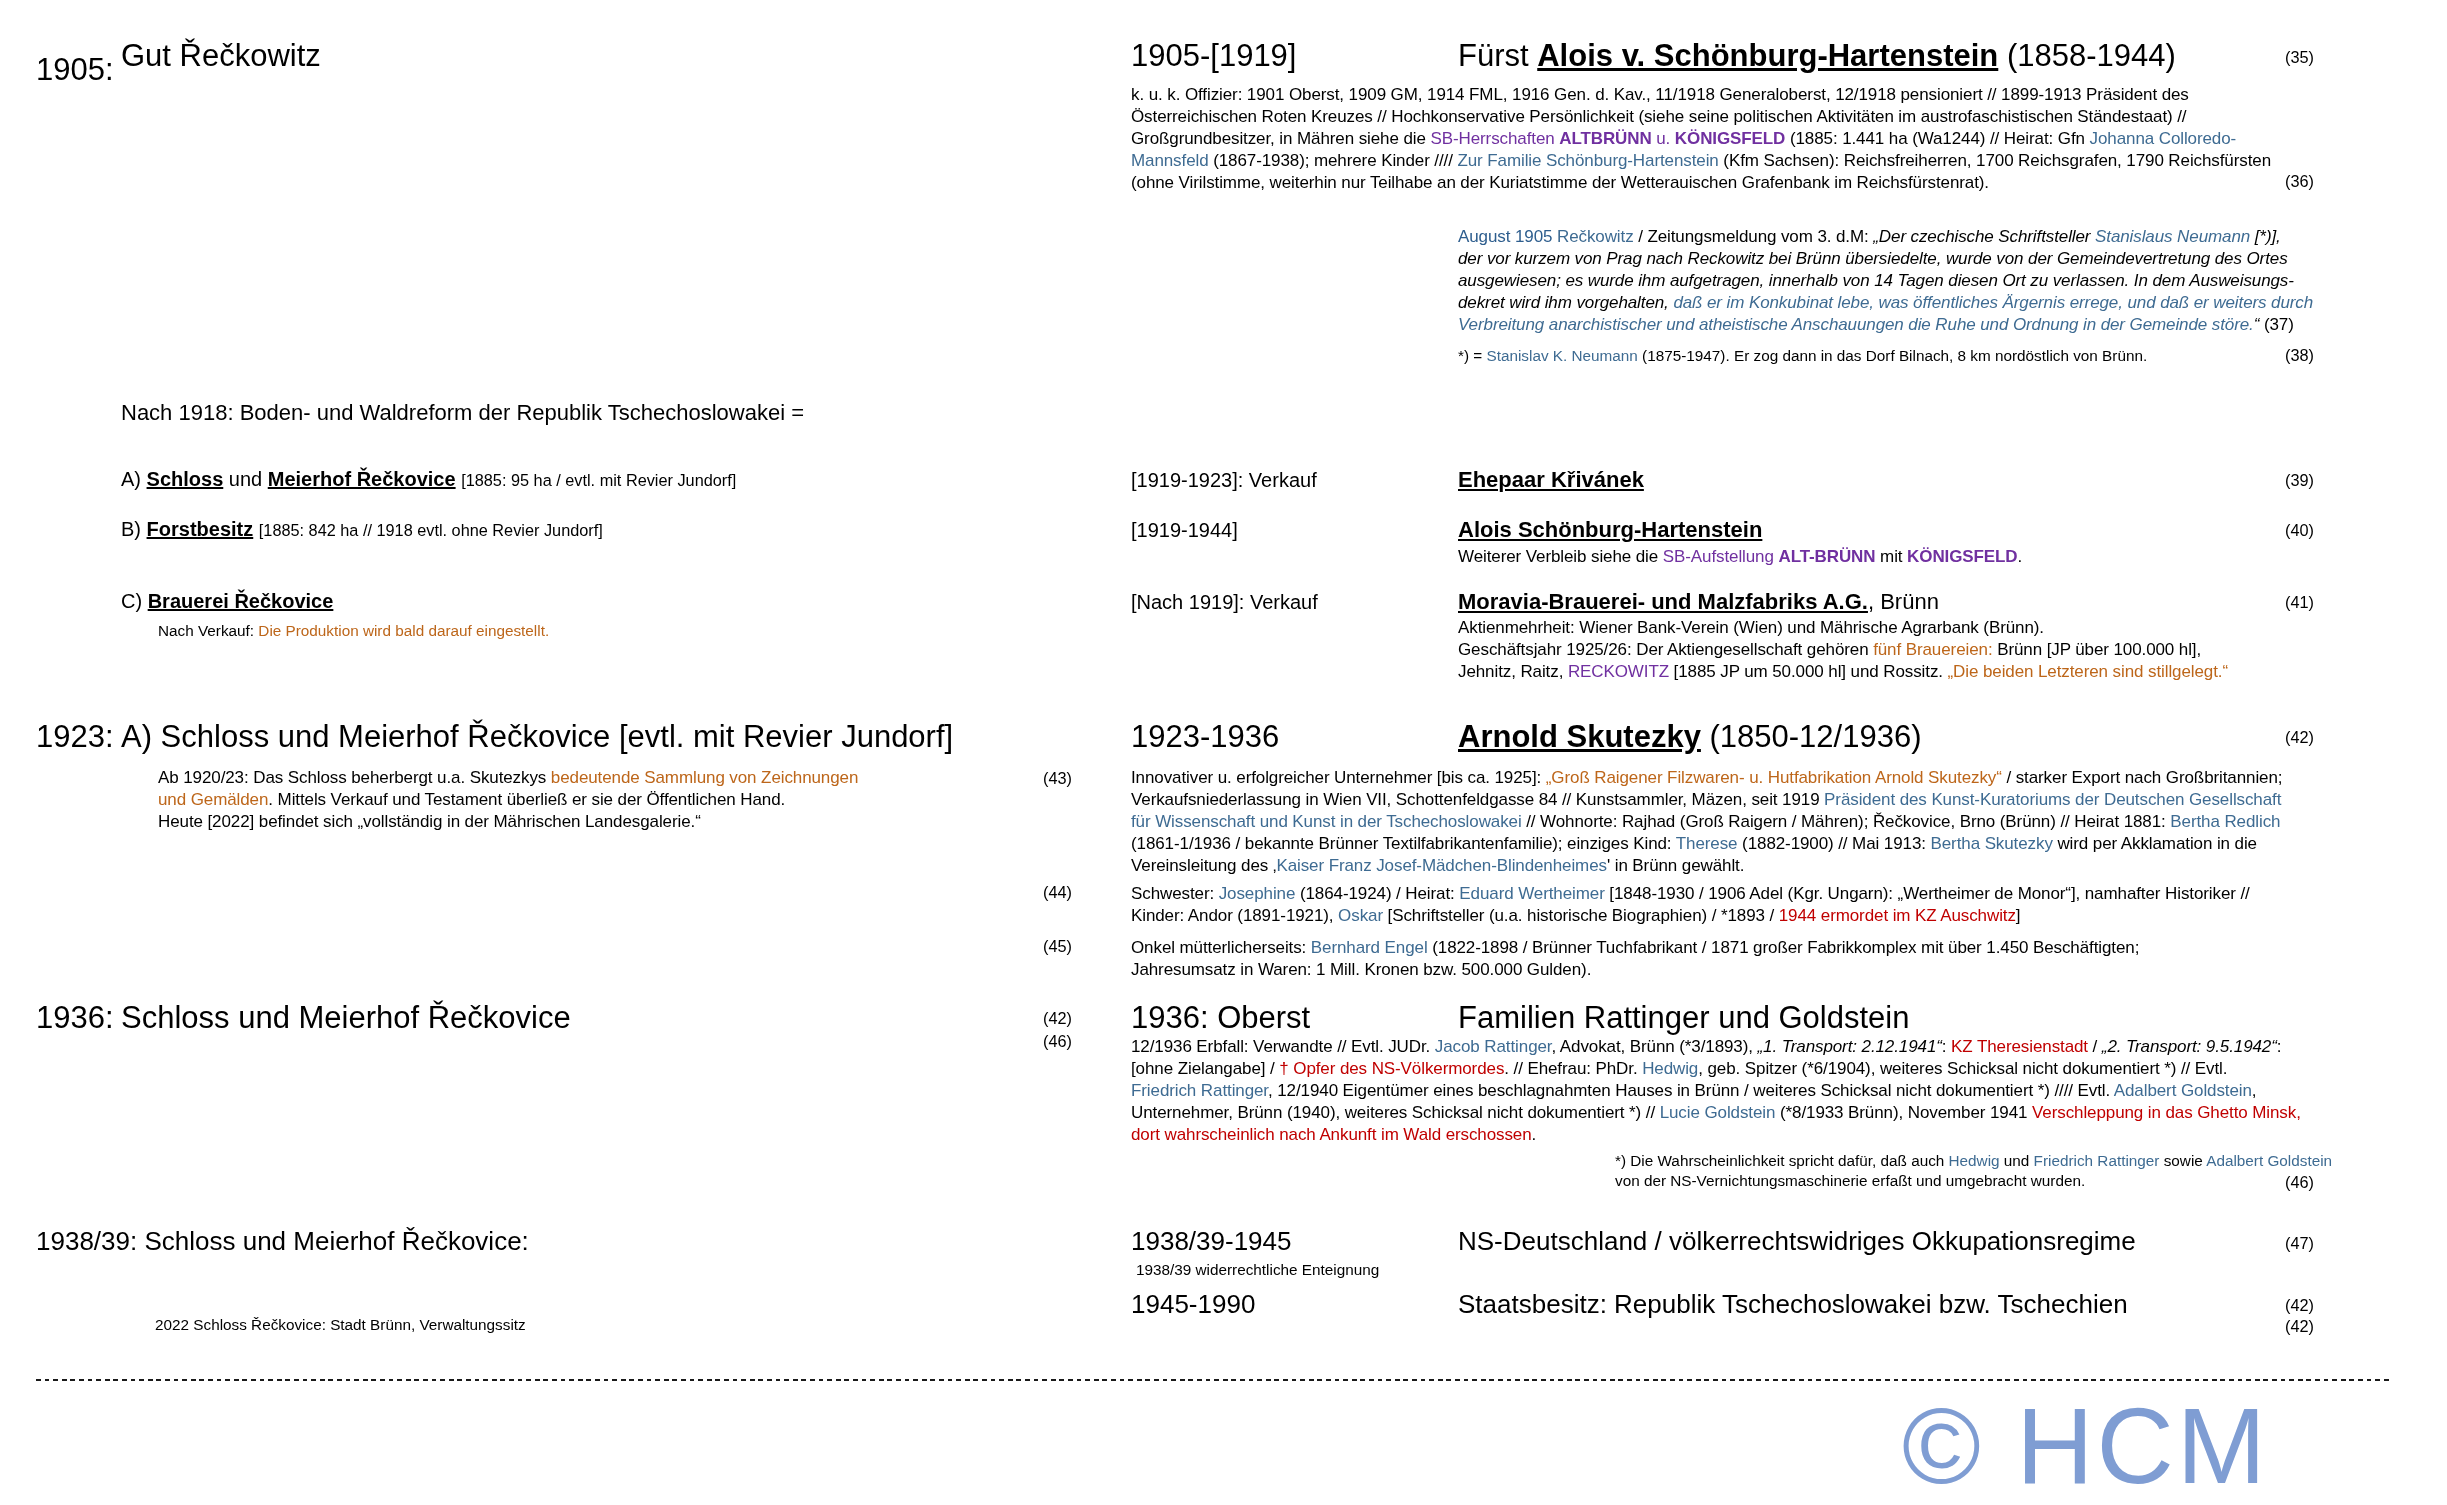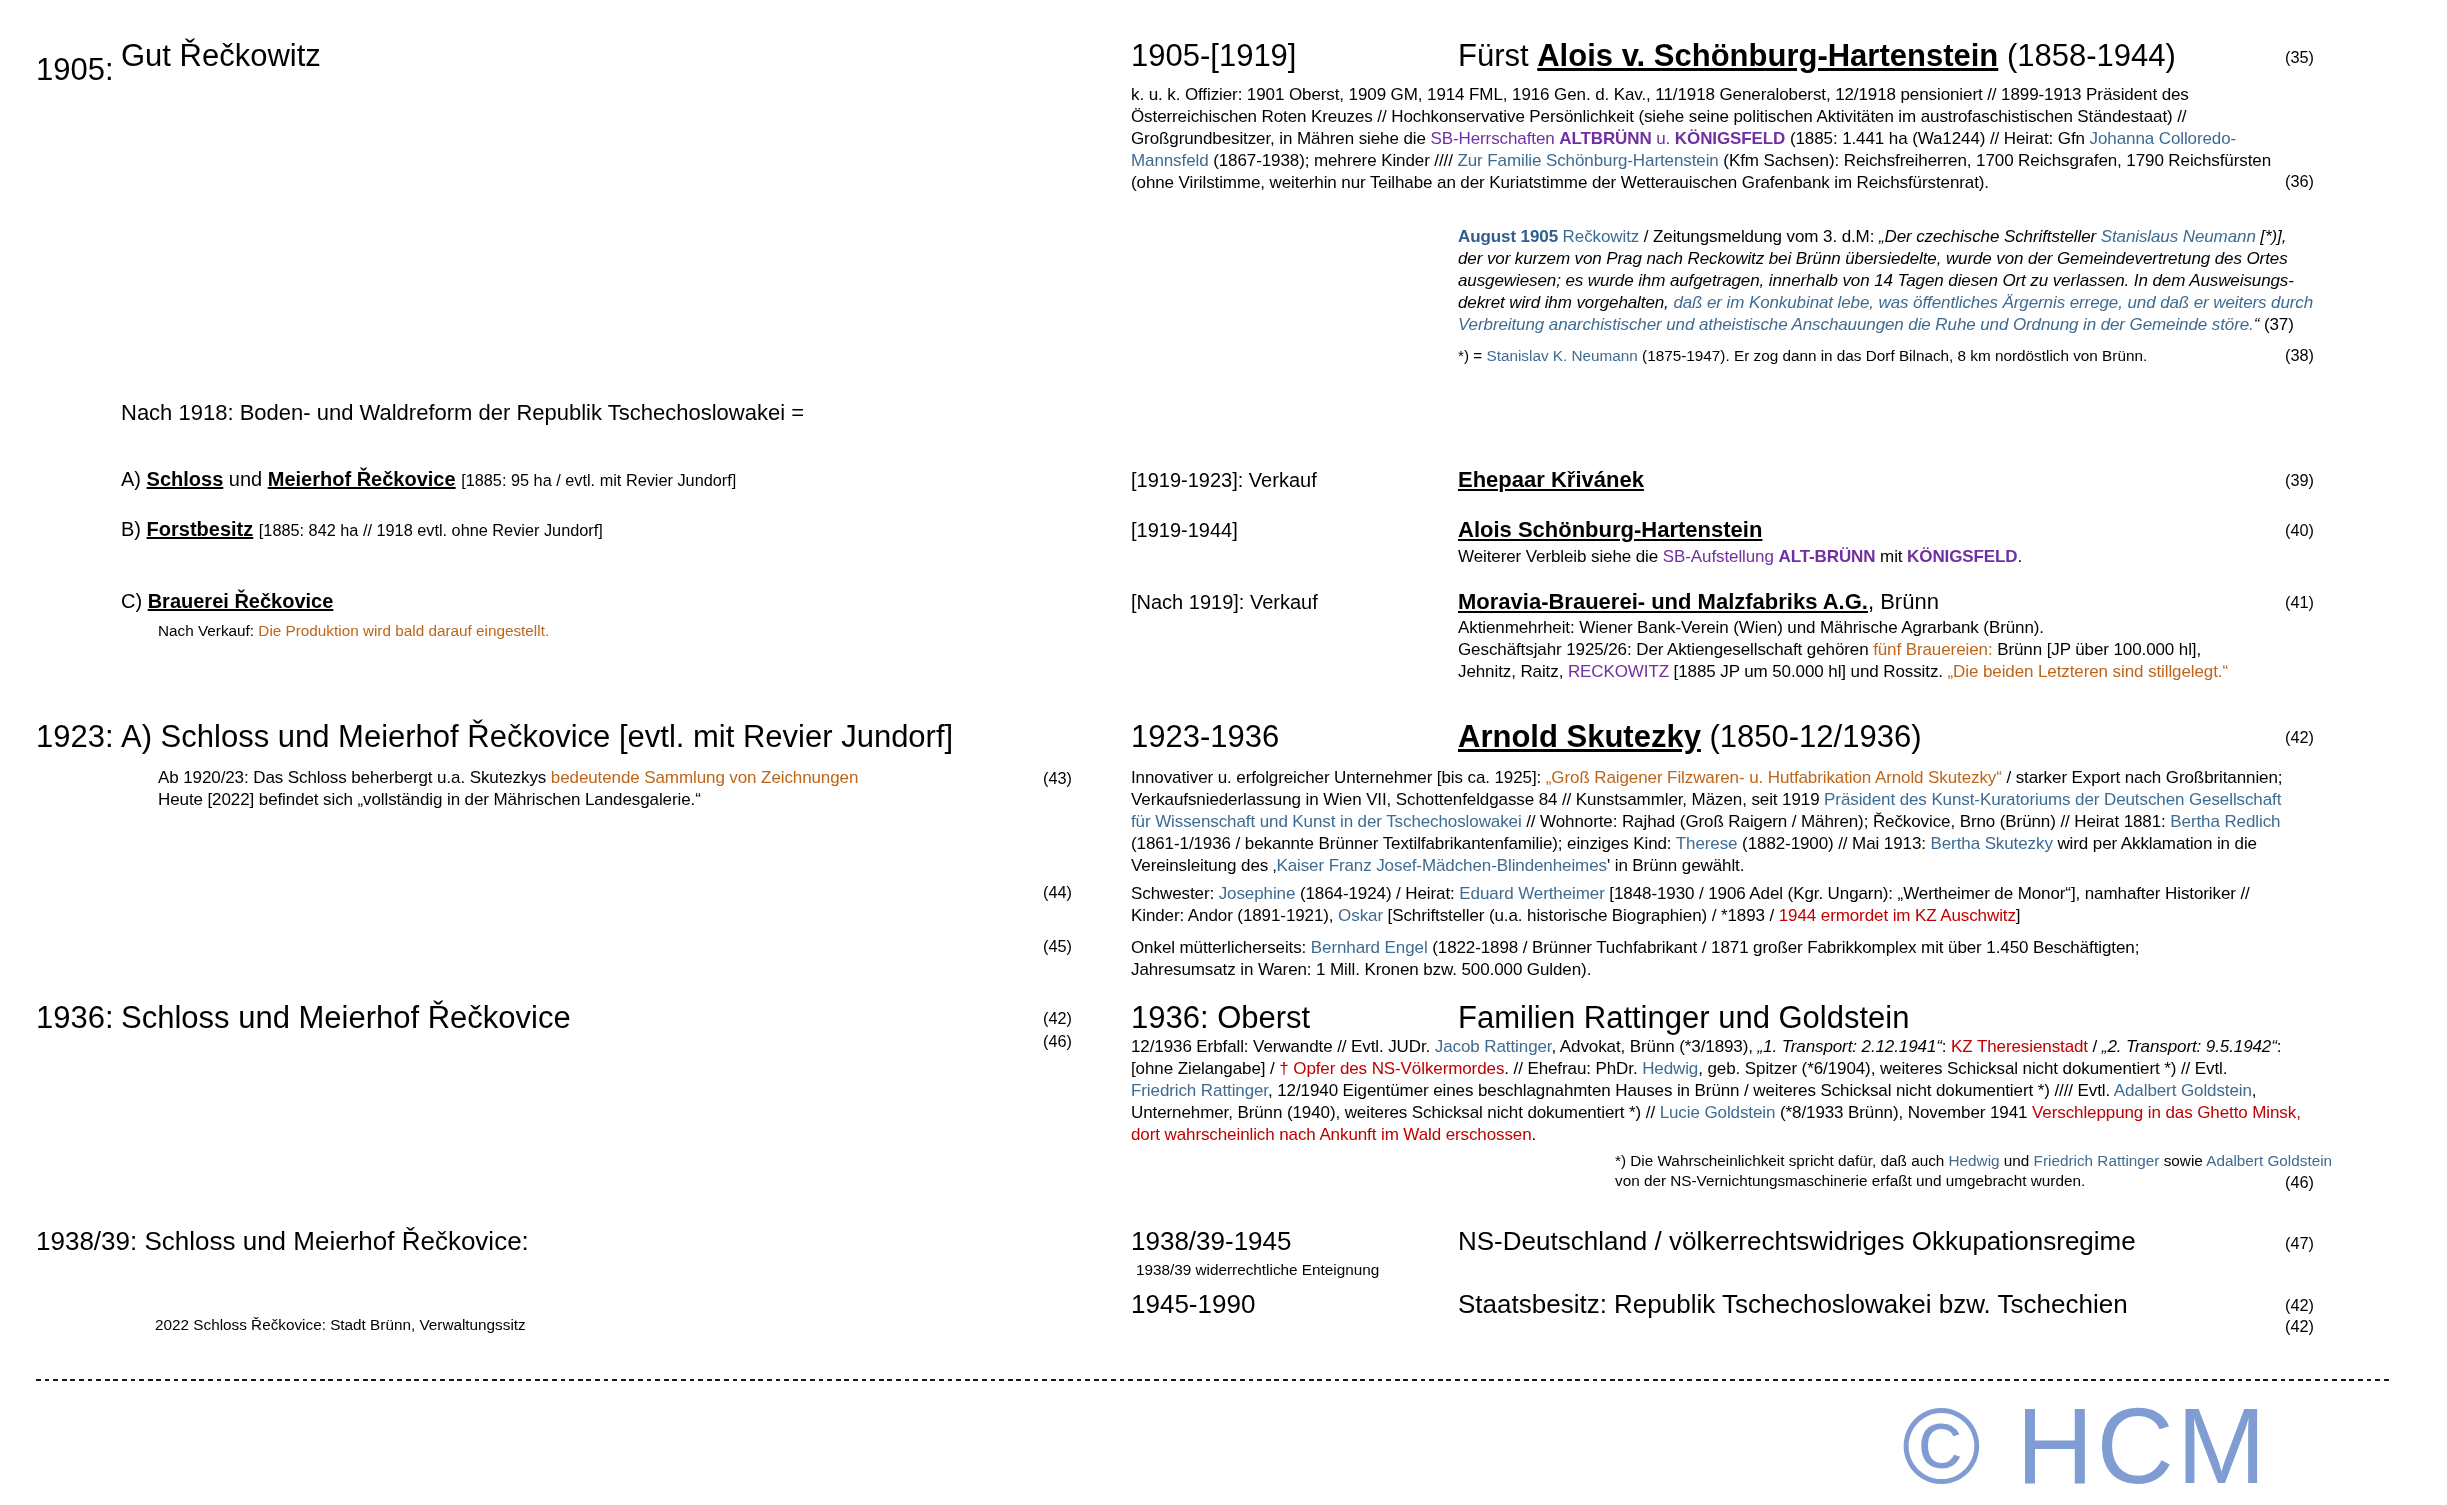--- a/index.html
+++ b/index.html
@@ -12,21 +12,21 @@
   .h3{font-size:22px;}
   .h4{font-size:26px;}
   .body{font-size:17px;line-height:22px;letter-spacing:-0.1px;}
   .small{font-size:15.3px;line-height:20px;}
   .ref{font-size:16.3px;left:2285px;width:113px;text-align:left;}
   .lref{font-size:16.3px;left:965px;width:107px;text-align:right;}
   .ln{white-space:nowrap;}
   .b{font-weight:700;text-decoration:underline;}
   .i{font-style:italic;}
   .blue{color:#3e6b92;}
-  .blueb{color:#2e5e8e;font-weight:700;}
+  .blueb{color:#2e5e8e;font-weight:400;}
   .purple{color:#7030a0;}
   .purpleb{color:#7030a0;font-weight:700;}
   .orange{color:#bd661a;}
   .red{color:#c00000;margin-top:20px;}
   .sm{font-size:16.3px;}
   .divider{height:1.9px;background:repeating-linear-gradient(90deg,#1a1a1a 0 4.8px,transparent 4.8px 8.6px);}
   .wm{font-size:107px;color:#7f9dd3;letter-spacing:2.9px;}
 </style>
 </head>
 <body>
@@ -83,20 +83,21 @@
     </div>
 
   <div class="abs h1" style="left:36px;top:719px">1923:</div>
   <div class="abs h1" style="left:121px;top:719px">A) Schloss und Meierhof Řečkovice [evtl. mit Revier Jundorf]</div>
   <div class="abs h1" style="left:1131px;top:719px">1923-1936</div>
   <div class="abs h1" style="left:1458px;top:719px"><span class="b">Arnold Skutezky</span><span> (1850-12/1936)</span></div>
   <div class="abs ref" style="top:728px">(42)</div>
 
   <div class="abs body" style="left:158px;top:767px">
       <div class="ln"><span>Ab 1920/23: Das Schloss beherbergt u.a. Skutezkys </span><span class="orange">bedeutende Sammlung von Zeichnungen</span></div>
+      <div class="ln"><span class="orange">und Gemälden</span><span>. Mittels Verkauf und Testament überließ er sie der Öffentlichen Hand.</span></div>
       <div class="ln"><span>Heute [2022] befindet sich „vollständig in der Mährischen Landesgalerie.“</span></div>
     </div>
   <div class="abs lref" style="top:769px">(43)</div>
 
   <div class="abs body" style="left:1131px;top:767px">
       <div class="ln"><span>Innovativer u. erfolgreicher Unternehmer [bis ca. 1925]: </span><span class="orange">„Groß Raigener Filzwaren- u. Hutfabrikation Arnold Skutezky“</span><span> / starker Export nach Großbritannien;</span></div>
       <div class="ln"><span>Verkaufsniederlassung in Wien VII, Schottenfeldgasse 84 // Kunstsammler, Mäzen, seit 1919 </span><span class="blue">Präsident des Kunst-Kuratoriums der Deutschen Gesellschaft</span></div>
       <div class="ln"><span class="blue">für Wissenschaft und Kunst in der Tschechoslowakei</span><span> // Wohnorte: Rajhad (Groß Raigern / Mähren); Řečkovice, Brno (Brünn) // Heirat 1881: </span><span class="blue">Bertha Redlich</span></div>
       <div class="ln"><span>(1861-1/1936 / bekannte Brünner Textilfabrikantenfamilie); einziges Kind: </span><span class="blue">Therese</span><span> (1882-1900) // Mai 1913: </span><span class="blue">Bertha Skutezky</span><span> wird per Akklamation in die</span></div>
       <div class="ln"><span>Vereinsleitung des ‚</span><span class="blue">Kaiser Franz Josef-Mädchen-Blindenheimes</span><span>' in Brünn gewählt.</span></div>

